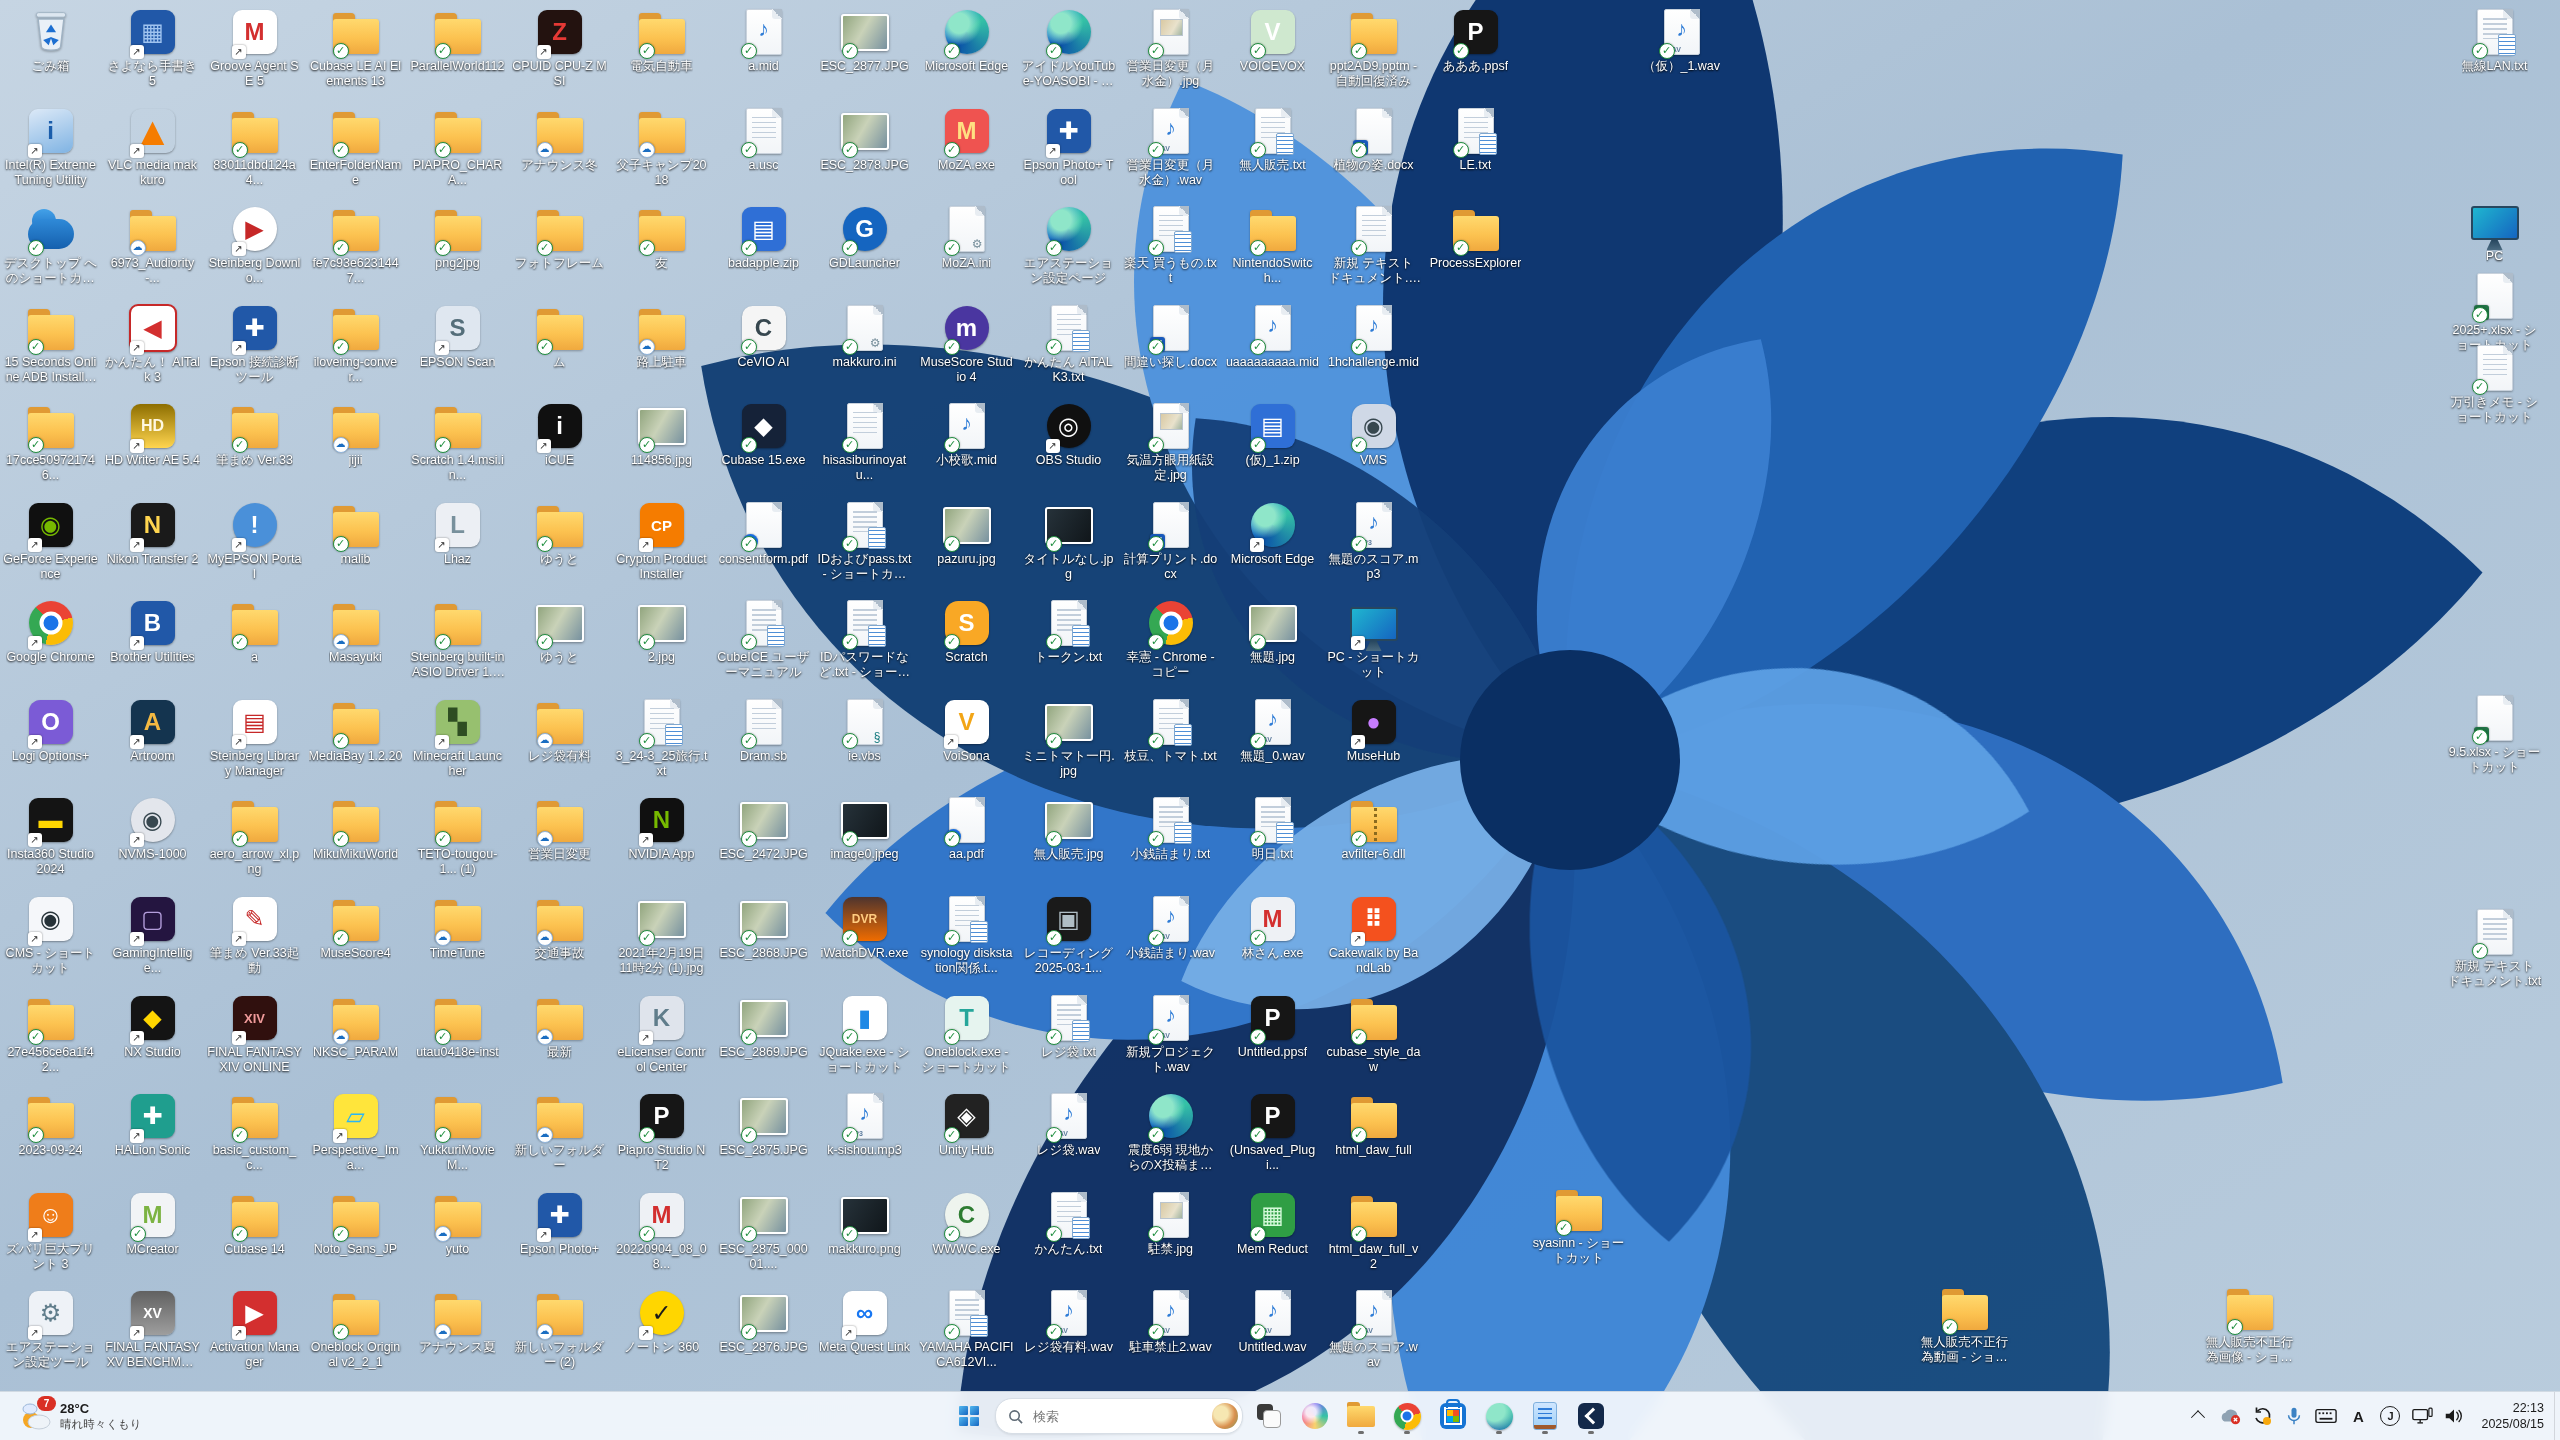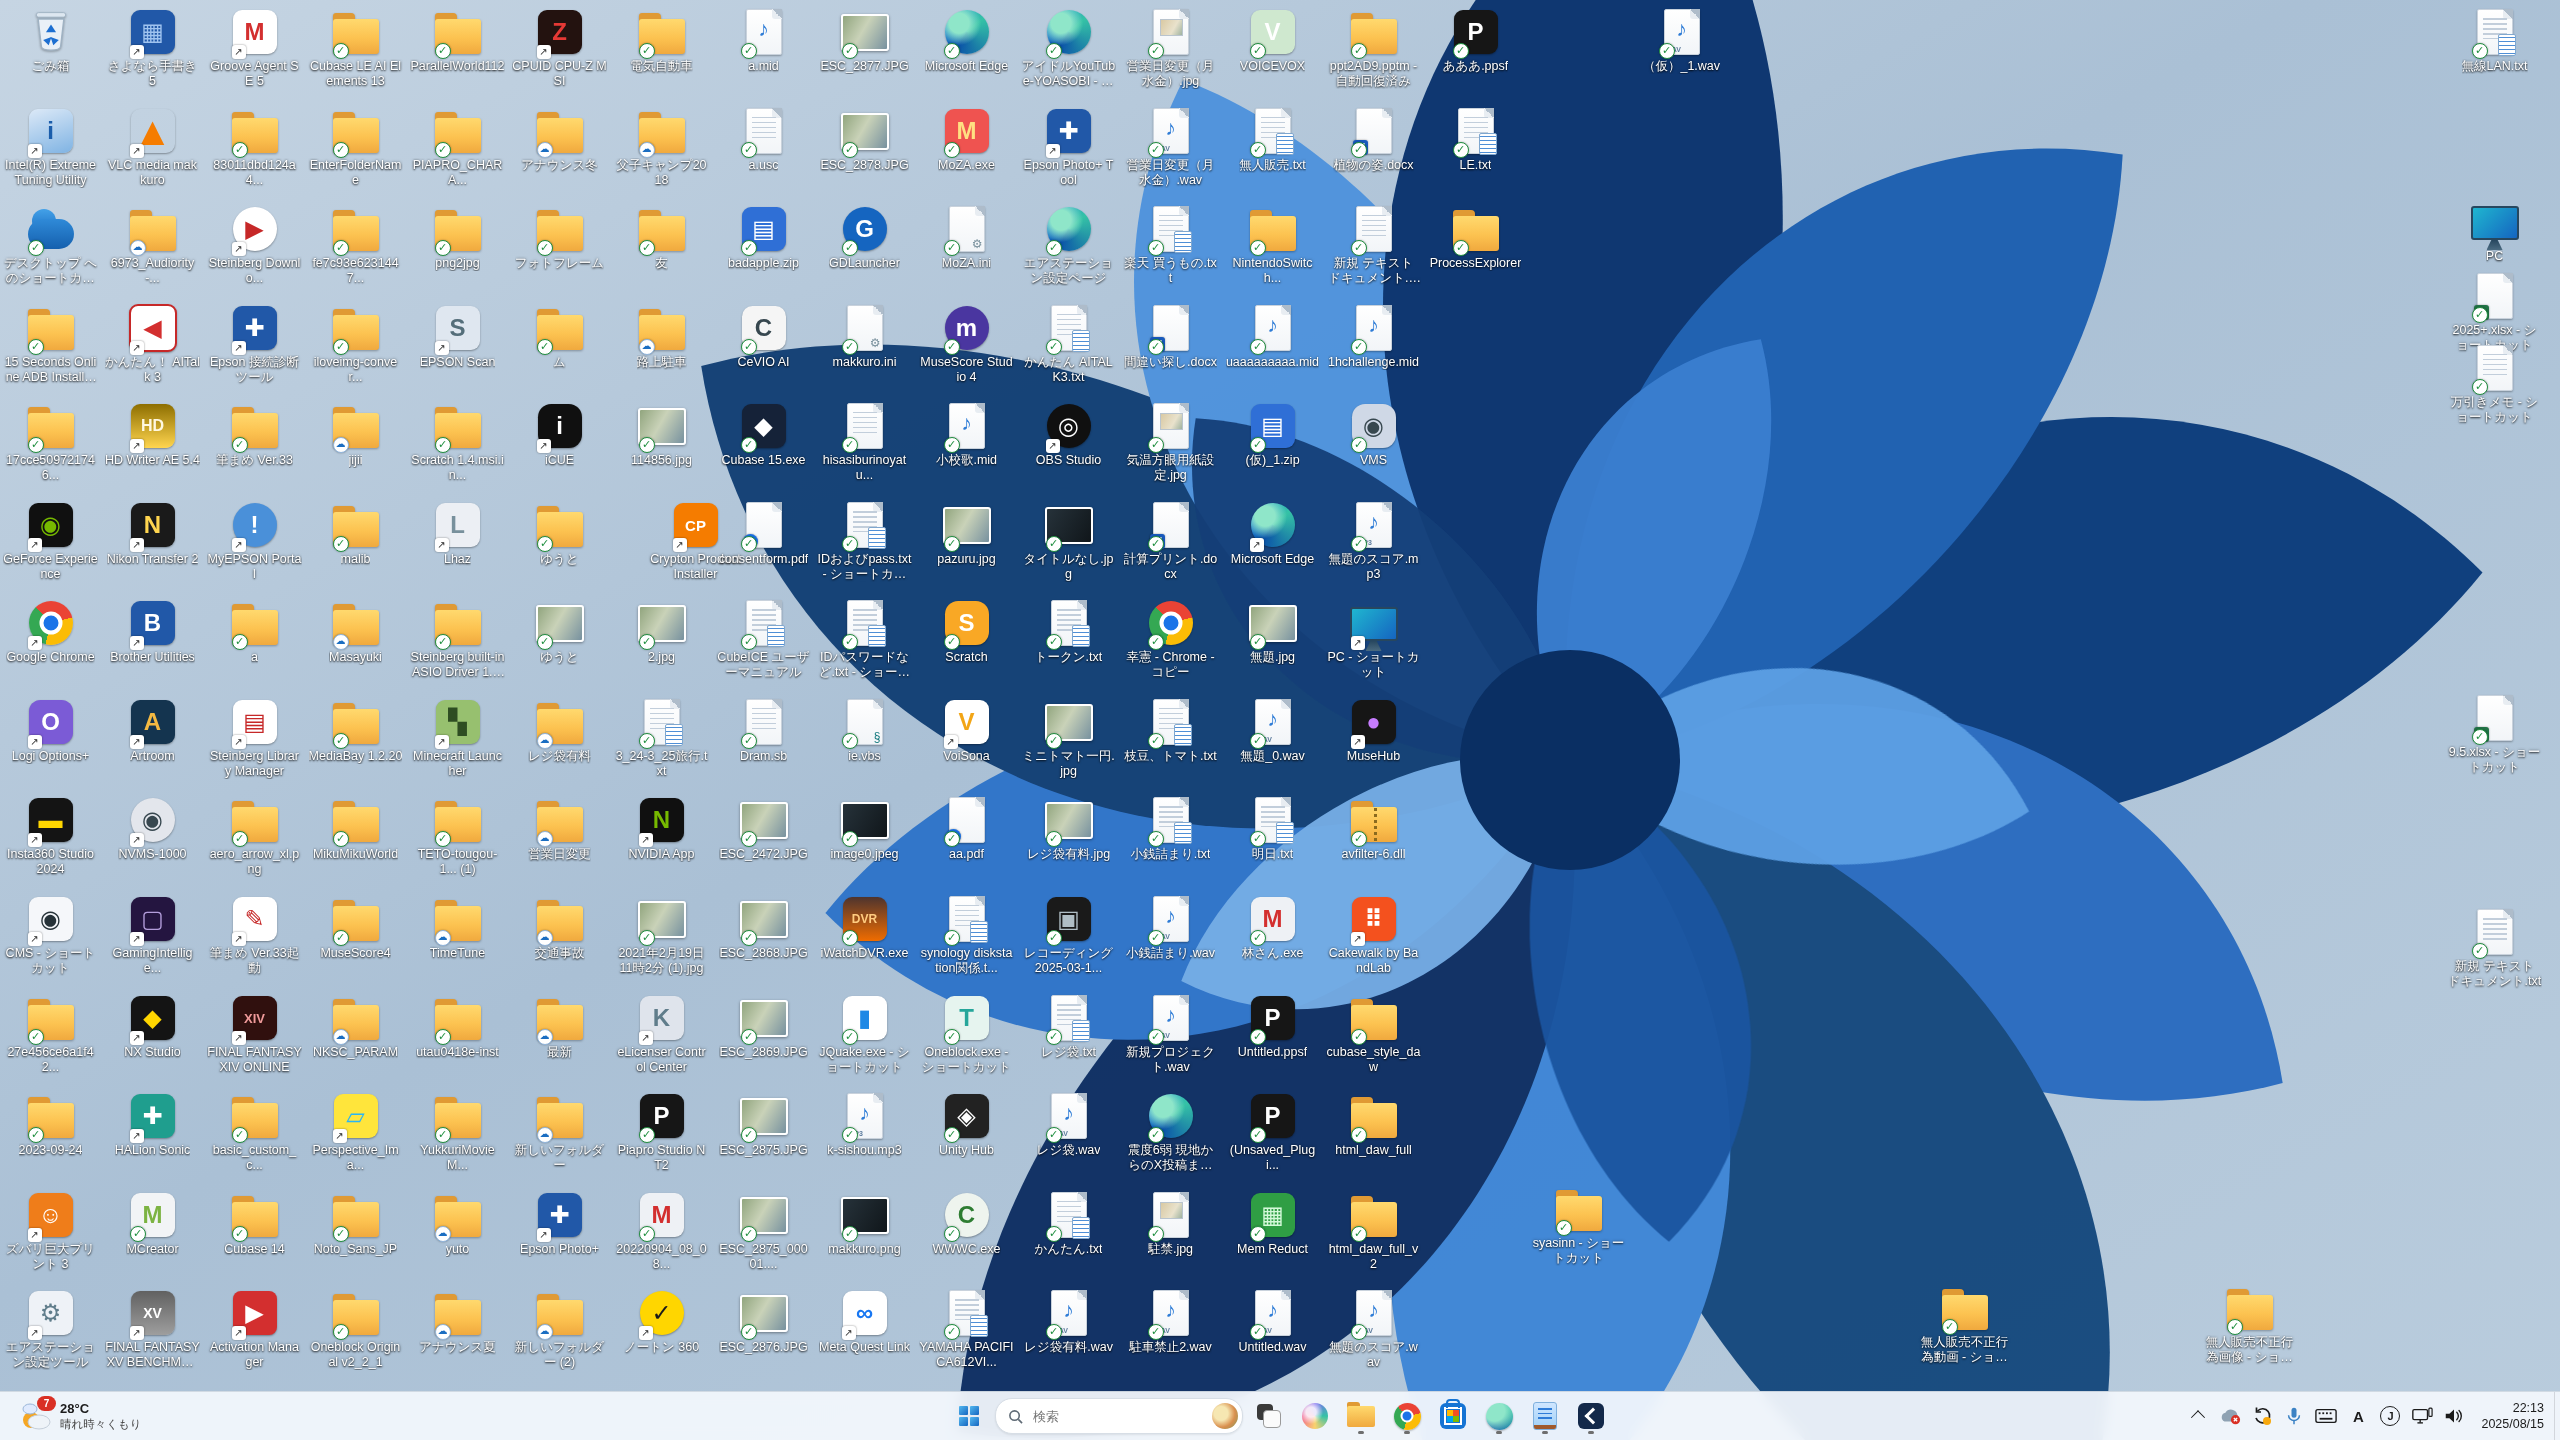--- a/index.html
+++ b/index.html
@@ -846,21 +846,21 @@
         </div>
         <div class="dicon-label">Lhaz</div>
       </div>
       <div class="dicon" style="left: 512px; top: 501px;">
         <div class="art">
           <div class="ic-folder"></div>
           <span class="bdg check">✓</span>
         </div>
         <div class="dicon-label">ゆうと</div>
       </div>
-      <div class="dicon" style="left: 648px; top: 501px;">
+      <div class="dicon" style="left: 614px; top: 501px;">
         <div class="art">
           <div class="ic-tile" style="background: rgb(245, 124, 0);">
             <span style="color: rgb(255, 255, 255); font-size: 15px;">CP</span>
           </div>
           <span class="scut">↗</span>
         </div>
         <div class="dicon-label">Crypton Product Installer</div>
       </div>
       <div class="dicon" style="left: 716px; top: 501px;">
         <div class="art">
@@ -1244,21 +1244,21 @@
           </div>
           <span class="bdg check">✓</span>
         </div>
         <div class="dicon-label">aa.pdf</div>
       </div>
       <div class="dicon" style="left: 1021px; top: 796px;">
         <div class="art">
           <div class="ic-photo"></div>
           <span class="bdg check">✓</span>
         </div>
-        <div class="dicon-label">レジ袋有料.jpg</div>
+        <div class="dicon-label">無人販売.jpg</div>
       </div>
       <div class="dicon" style="left: 1123px; top: 796px;">
         <div class="art">
           <div class="ic-doc">
             <i class="fold"></i>
             <i class="lines"></i>
             <i class="mini"></i>
           </div>
           <span class="bdg check">✓</span>
         </div>

